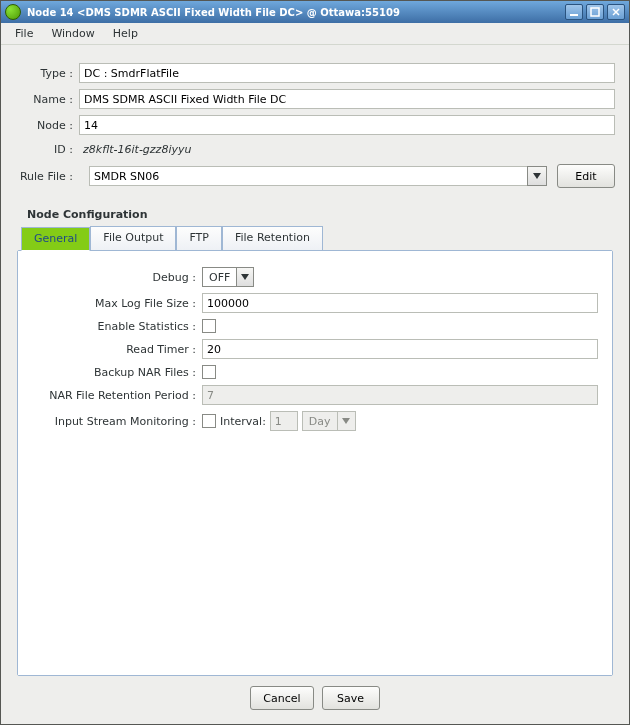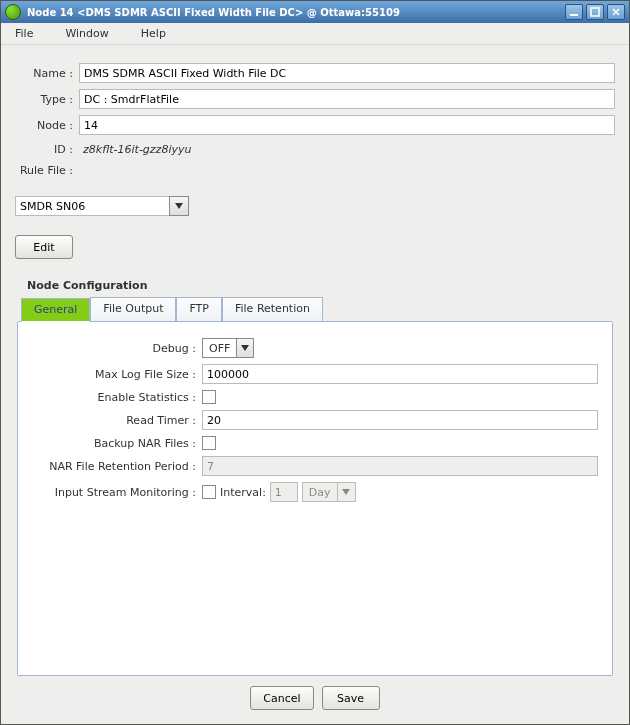--- a/index.html
+++ b/index.html
@@ -3,29 +3,29 @@
 <meta charset="utf-8">
 <style>
 * { box-sizing: border-box; margin: 0; padding: 0; }
 body { font-family: "DejaVu Sans", "Liberation Sans", Arial, sans-serif; font-size: 11px; background: #eeeeec; color: #2e3436; width: 630px; height: 725px; overflow: hidden; }
 .window { width: 630px; height: 725px; background: #eeeeec; border: 1px solid #555753; display: flex; flex-direction: column; }
 .titlebar { height: 22px; background: linear-gradient(#6fa8dc, #3d6ea5); display: flex; align-items: center; padding: 0 4px; color: #fff; font-weight: bold; font-size: 10px; }
 .titlebar .appicon { width: 16px; height: 16px; background: radial-gradient(circle at 30% 30%, #8ae234, #4e9a06); border-radius: 50%; margin-right: 6px; border:1px solid #2e5d00; }
 .titlebar .title { flex: 1; white-space: nowrap; overflow: hidden; text-overflow: ellipsis; }
 .titlebar .winbtns { display: flex; gap: 3px; }
 .titlebar .winbtn { width: 18px; height: 16px; background: linear-gradient(#9fc5ea,#6a9fd4); border:1px solid #2a537f; border-radius:2px; display:flex; align-items:center; justify-content:center; color:#fff; font-size:10px; cursor:pointer;}
-.menubar { height: 22px; background: #eeeeec; border-bottom: 1px solid #d3d7cf; display: flex; align-items: center; padding: 0 6px; gap: 16px; }
+.menubar { height: 22px; background: #eeeeec; border-bottom: 1px solid #d3d7cf; display: flex; align-items: center; padding: 0 6px; gap: 2px; }
 .menubar .menuitem { padding: 2px 8px; cursor: pointer; }
 .content { flex: 1; padding: 18px 14px 10px 14px; display: flex; flex-direction: column; }
 .form-row { display: flex; align-items: center; margin-bottom: 6px; }
 .form-row .lbl { width: 64px; text-align: right; padding-right: 6px; }
 .form-row .field { flex: 1; }
 input[type=text], .text-input { width: 100%; height: 20px; border: 1px solid #babdb6; background: #fff; padding: 2px 4px; font: inherit; }
 input[type=text].disabled { background: #eeeeec; color: #888a85; }
-.rule-row { display: flex; align-items: flex-start; gap: 19px; margin-bottom: 6px; flex-direction: column; }
+.rule-row { display: flex; align-items: center; gap: 10px; margin-bottom: 6px; }
 .combo { flex:1; display:flex; }
 .combo input { flex:1; height:20px; border:1px solid #babdb6; border-right:none; padding:2px 4px; background:#fff; font:inherit;}
 .combo-btn { width:20px; height:20px; border:1px solid #888a85; background:linear-gradient(#f6f6f4,#dedede); display:flex; align-items:center; justify-content:center; cursor:pointer;}
 .btn { height: 24px; min-width: 58px; padding: 0 12px; border: 1px solid #888a85; background: linear-gradient(#fdfdfc, #e2e2de); border-radius: 3px; font: inherit; cursor: pointer; }
 .section-title { font-weight: bold; margin: 14px 0 6px 12px; }
 .tabpanel { border: 1px solid #9fb7d4; background: #fff; flex:1; display:flex; flex-direction:column; margin: 0 0 0 0; position: relative; border-radius:2px;}
 .tabstrip { display:flex; height:24px; margin-top:-1px; }
 .tab { border:1px solid #9fb7d4; border-bottom:none; background: linear-gradient(#fdfdfd,#eef1f5); padding: 4px 12px; margin-right:0px; cursor:pointer; position:relative; top:0px; font-size:11px; }
 .tab.active { background:#84cc16; border-bottom:1px solid #fff; top:1px; z-index:2; color:#204a87; }
 .tabbody { flex:1; padding: 16px 14px; background:#fff; }
@@ -71,26 +71,26 @@
 
   <div class="menubar">
     <div class="menuitem">File</div>
     <div class="menuitem">Window</div>
     <div class="menuitem">Help</div>
   </div>
 
   <div class="content">
 
     <div class="form-row">
+      <div class="lbl">Type :</div>
+      <div class="field"><input type="text" value="DC : SmdrFlatFile" style=""></div>
+    </div>
+    <div class="form-row">
       <div class="lbl">Name :</div>
       <div class="field"><input type="text" value="DMS SDMR ASCII Fixed Width File DC" style=""></div>
-    </div>
-    <div class="form-row">
-      <div class="lbl">Type :</div>
-      <div class="field"><input type="text" value="DC : SmdrFlatFile" style=""></div>
     </div>
     <div class="form-row">
       <div class="lbl">Node :</div>
       <div class="field"><input type="text" value="14" style=""></div>
     </div>
     <div class="form-row">
       <div class="lbl">ID :</div>
       <div class="field" style="padding:2px 4px;font-style:italic;">z8kflt-16it-gzz8iyyu</div>
     </div>
     <div class="rule-row">

